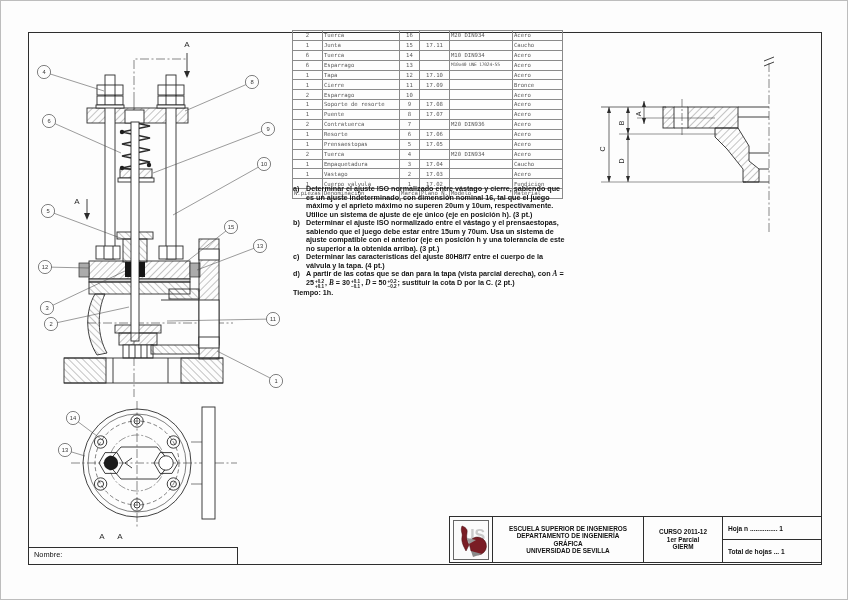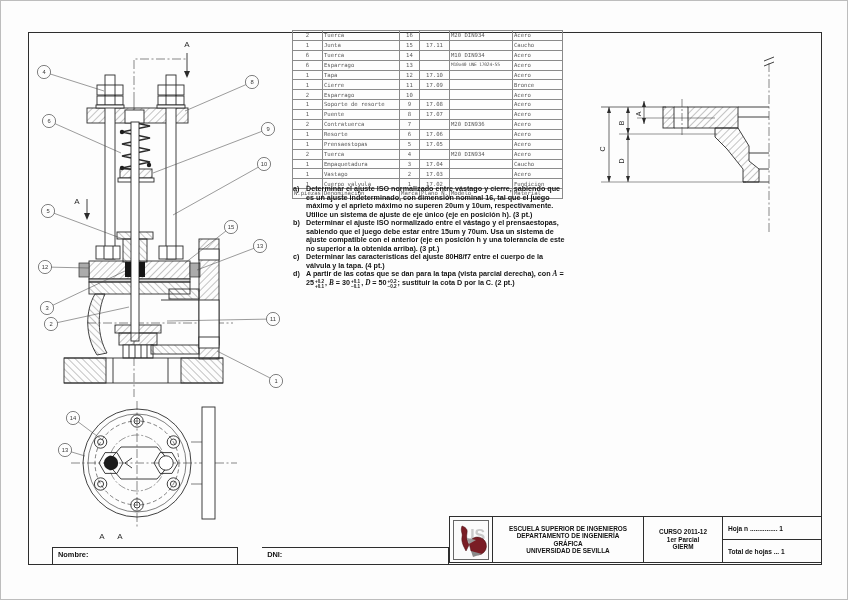--- a/index.html
+++ b/index.html
@@ -34,22 +34,22 @@
              align-items:center;justify-content:center;font-size:6.4px;font-weight:700;text-align:center;line-height:7.4px;}
   .tb-curso{flex:none;width:78px;border-right:1px solid #2e2e2e;display:flex;flex-direction:column;
             align-items:center;justify-content:center;font-size:6.4px;font-weight:700;text-align:center;line-height:7.6px;}
   .tb-hojas{flex:1;display:flex;flex-direction:column;}
   .tb-hoja{flex:1;display:flex;align-items:center;padding-left:5px;font-size:6.6px;font-weight:700;}
   .tb-hoja.top{border-bottom:1px solid #2e2e2e;}
   .logo-box{width:34px;height:38px;border:1px solid #666;background:#fbfbfb;}
 
   
   .idrow{position:absolute;left:27px;top:546px;width:421px;height:17px;display:flex;box-sizing:border-box;}
-  .idcell{border:1.1px solid #2e2e2e;box-sizing:border-box;font-size:7.4px;font-weight:700;color:#111;
-          padding:2px 0 14px 5px;background:#fdfdfd;margin-left:24px;}
+  .idcell{border:1.1px solid #2e2e2e;box-sizing:border-box;font-size:7.4px;font-weight:400;color:#111;
+          padding:2px 0 14px 5px;background:#fdfdfd;}
   .idcell.nombre{width:210px;}
   .idcell.dni{width:211px;border-left:none;}
 </style>
 </head>
 <body>
 
 <div class="page">
   <div class="frame"></div>
 
   <svg style="position:absolute;left:0;top:0;" width="848" height="600" viewBox="0 0 848 600">
@@ -469,20 +469,21 @@
     <div class="q-item">
       <span class="q-label">c)</span>
       <span class="q-text">Determinar las características del ajuste 80H8/f7 entre el cuerpo de la válvula y la tapa. (4 pt.)</span>
     </div>
     <div class="q-item">
       <span class="q-label">d)</span>
       <span class="q-text">
         <span>A partir de las cotas que se dan para la tapa (vista parcial derecha), con </span><span class="var">A</span><span> = 25</span><span class="tolv"><span>+0.2</span><span>+0.1</span></span><span>, </span><span class="var">B</span><span> = 30</span><span class="tolv"><span>+0.1</span><span>−0.1</span></span><span>, </span><span class="var">D</span><span> = 50</span><span class="tolv"><span>+0.2</span><span>−0.2</span></span><span>; sustituir la cota D por la C. (2 pt.)</span>
       </span>
     </div>
+    <div>Tiempo: 1h.</div>
   </div>
 
   <div class="tblock">
     <div class="tb-logo">
       <div class="logo-box">
         <svg width="34" height="38" viewBox="0 0 34 38">
           <text x="9" y="20" font-size="16" fill="#c9c9c9" font-family="Liberation Serif,serif" font-weight="bold">US</text>
           <path d="M8 5 C6 10 9 12 8 16 C7 21 10 26 12 30 L15 24 C13 20 12 16 13 12 C14 8 11 6 8 5 Z" fill="#7a1d25" stroke="#40080c" stroke-width="0.5"></path>
           <path d="M15 22 a9 9 0 1 1 9 12 L17 30 Z" fill="#7a1d25" stroke="#40080c" stroke-width="0.5"></path>
           <path d="M17 30 l11 3 -9 3 z" fill="#8a8a8a"></path>
@@ -502,15 +503,14 @@
       <div>GIERM</div>
     </div>
     <div class="tb-hojas">
       <div class="tb-hoja top">Hoja n ............... 1</div>
       <div class="tb-hoja">Total de hojas ... 1</div>
     </div>
   </div>
 
   <div class="idrow">
     <div class="idcell nombre">Nombre:</div>
-    <div class="idcell dni">DNI:</div>
   </div>
 </div>
 
 </body></html>

